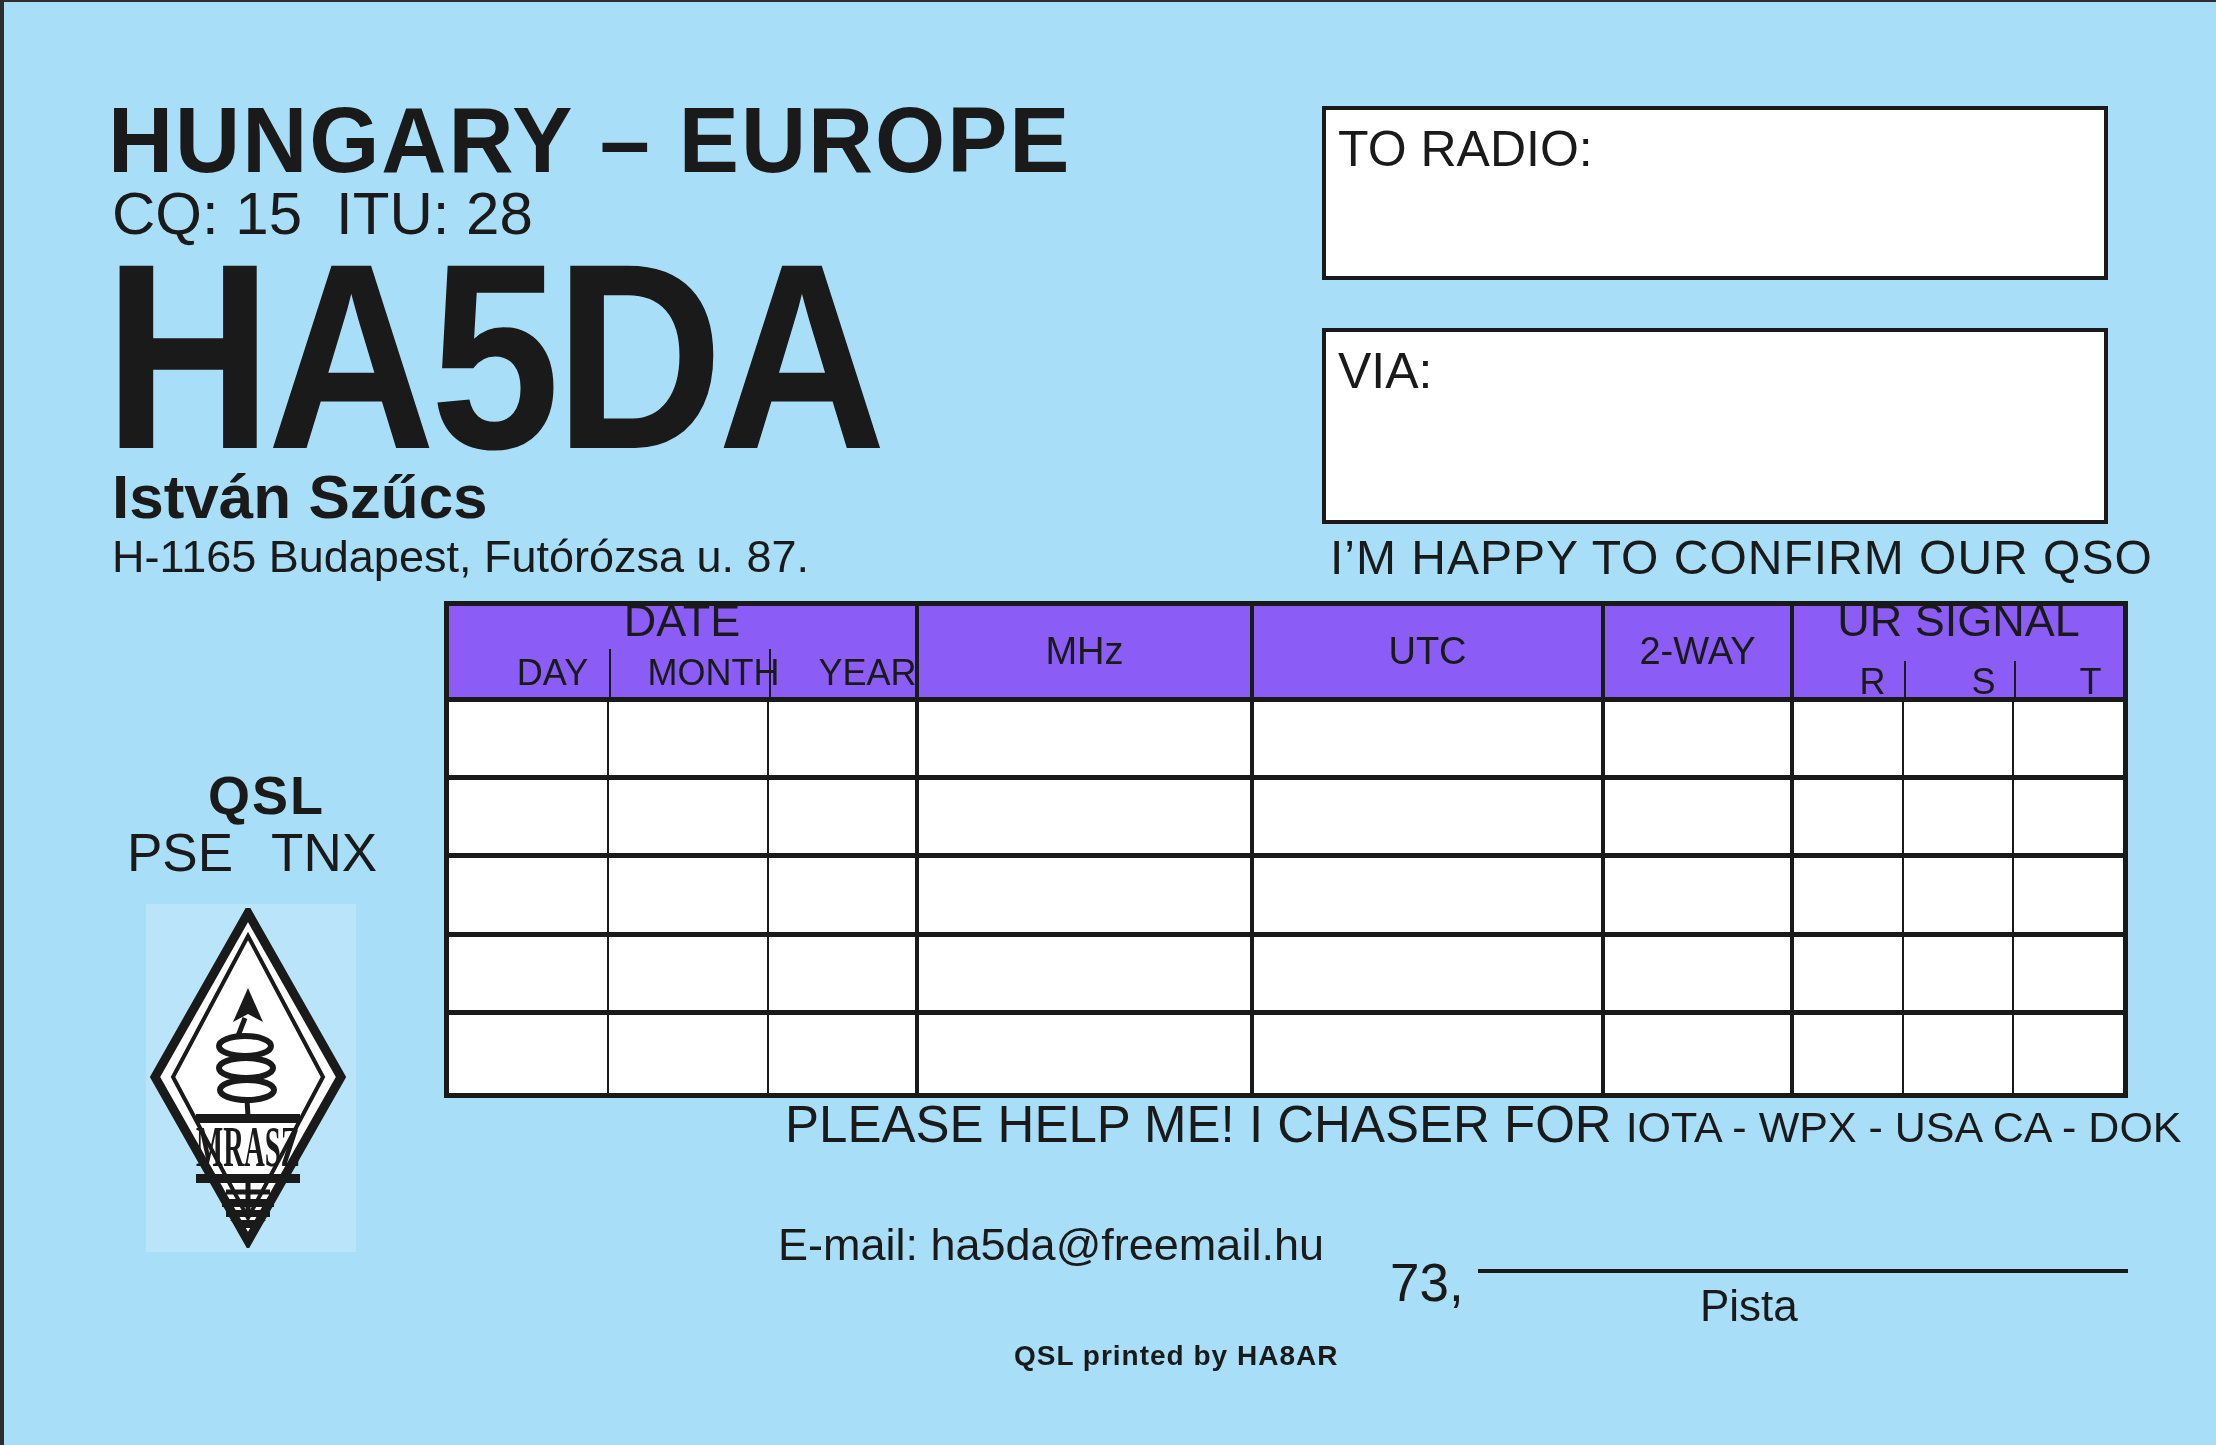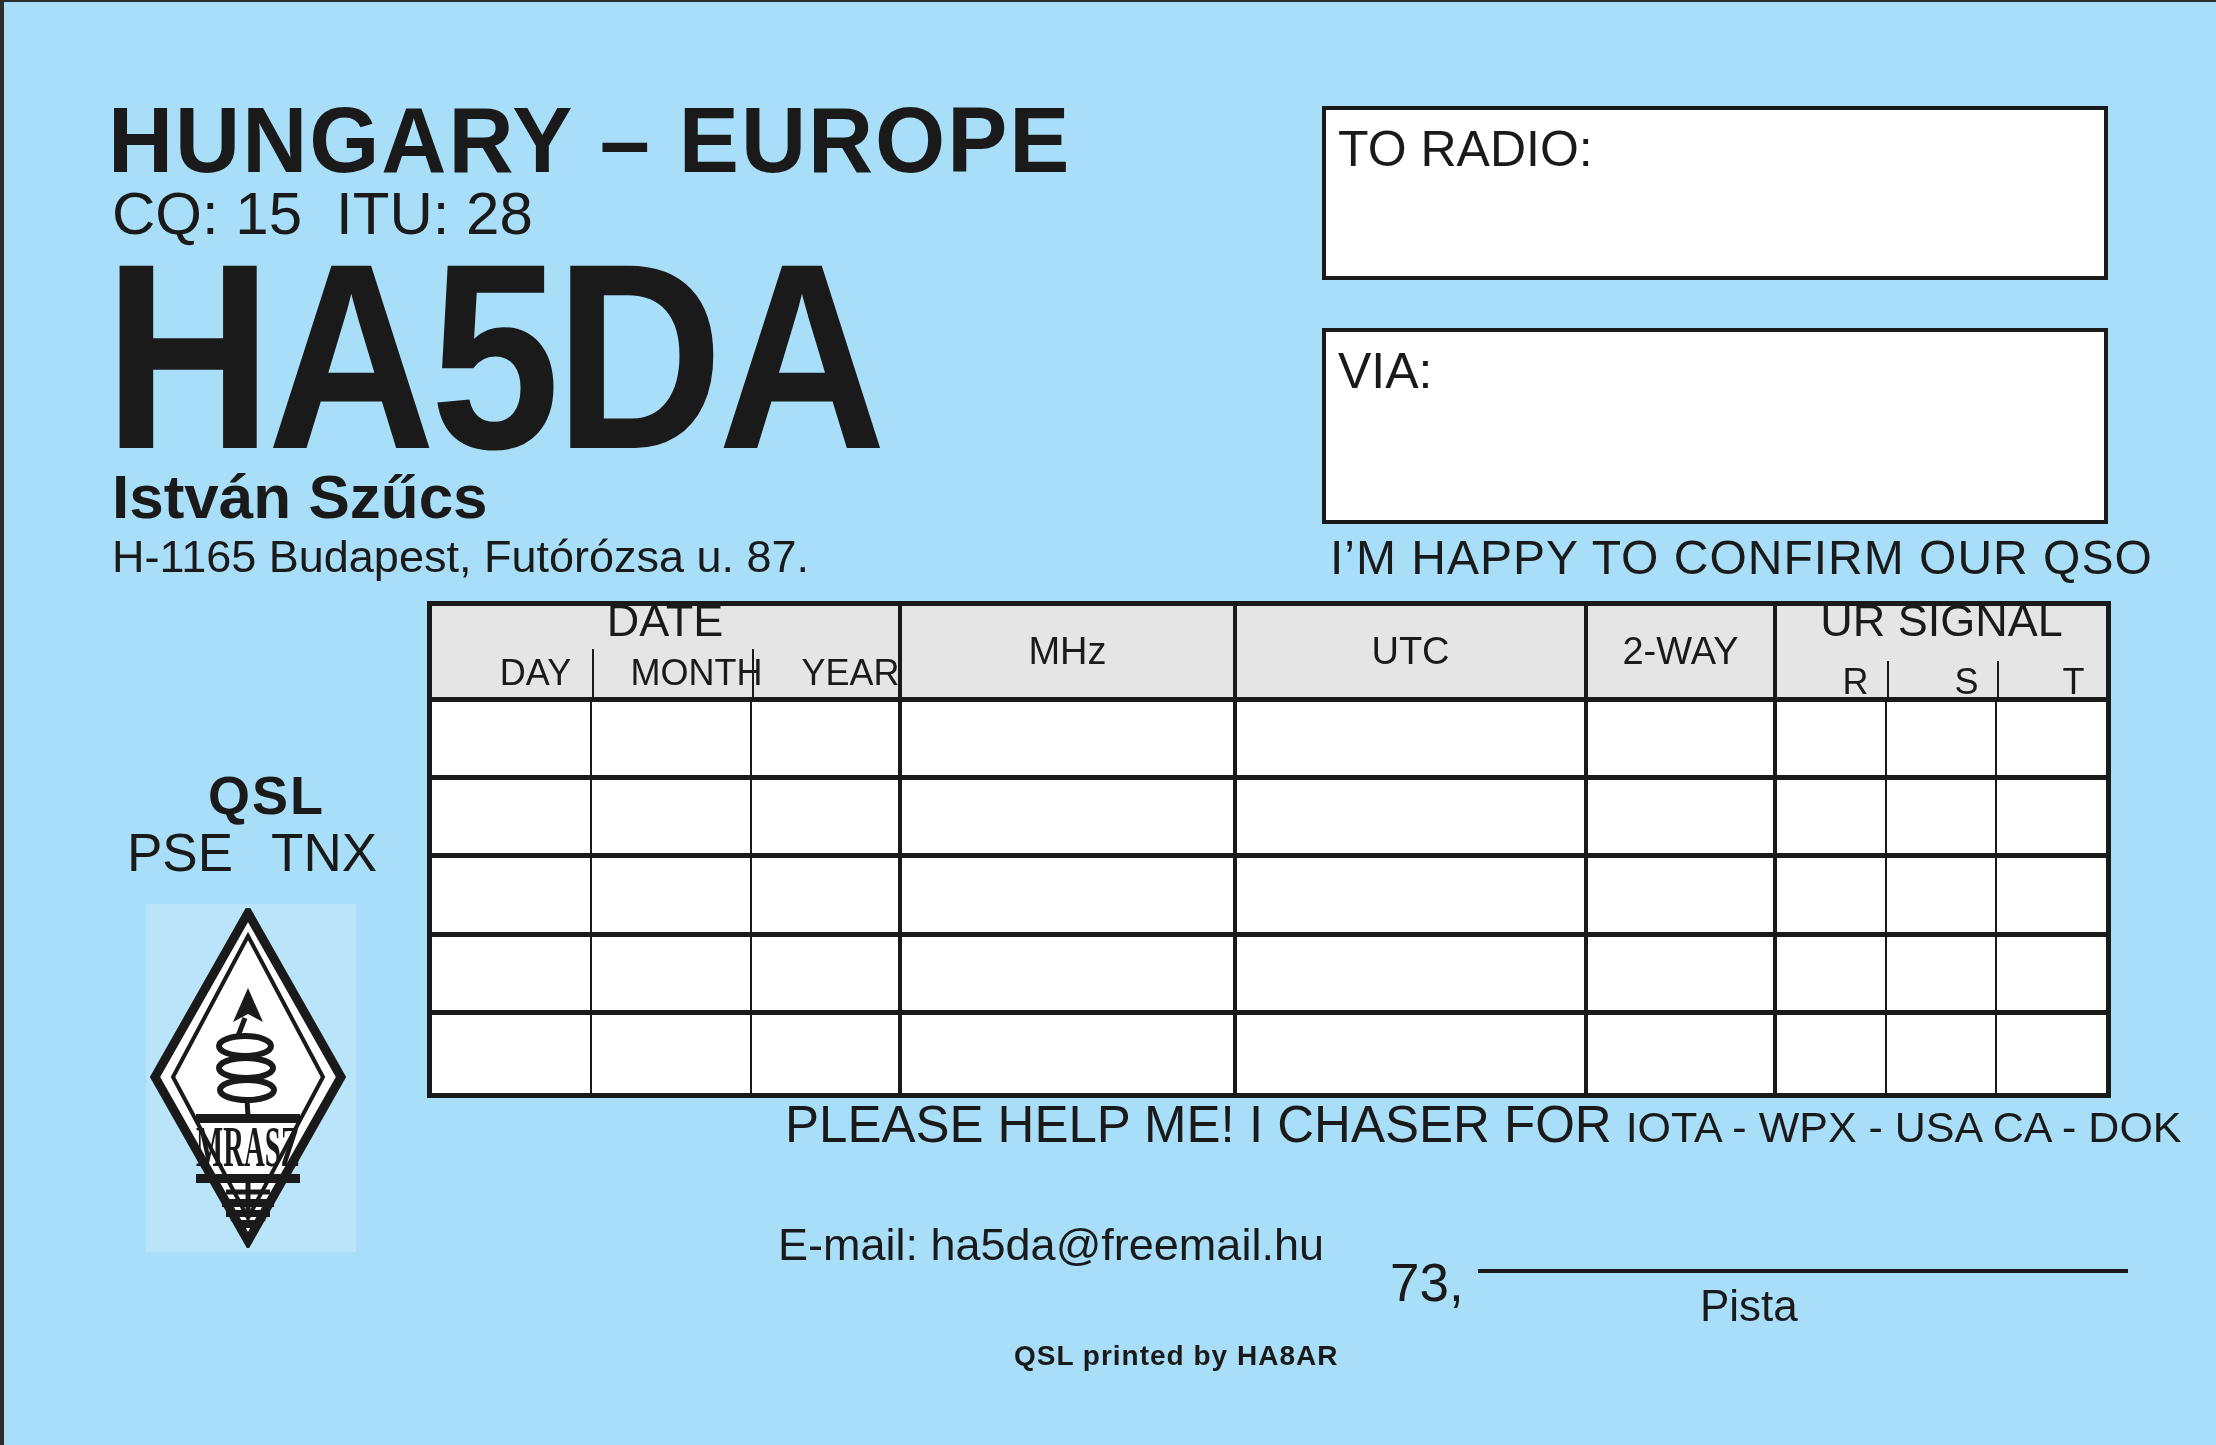--- a/index.html
+++ b/index.html
@@ -27,22 +27,22 @@
   
   .panel{position:absolute; left:1322px; width:786px; background:#fff;
          border:4px solid var(--ink);}
   .panel .panel-label{font-size:50px; padding:10px 12px;}
   .to-radio{top:106px; height:174px;}
   .via{top:328px; height:196px;}
   .confirm{left:1330px; top:534px; font-size:48px; letter-spacing:1px;}
 
   
   .qso-table{
-    position:absolute; left:427px; top:601px; width:1684px; height:497px;
-    background:#e5e5e5; border:5px solid var(--ink);
+    position:absolute; left:444px; top:601px; width:1684px; height:497px;
+    background:#8b5cf6; border:5px solid var(--ink);
     display:grid;
     grid-template-columns:160px 160px 150px 335px 351px 189px 110px 110px 109px;
     grid-template-rows:96px repeat(5, 1fr);
   }
   .hcell{border-right:2px solid var(--ink); border-bottom:5px solid var(--ink);
          display:flex; align-items:center; justify-content:center; font-size:38px;}
   .group{flex-direction:column; align-items:stretch; justify-content:flex-start;}
   .group-top{height:47%; display:flex; align-items:flex-end; justify-content:center;
              font-size:45px; padding-bottom:2px;}
   .group-sub{flex:1; display:grid;}

